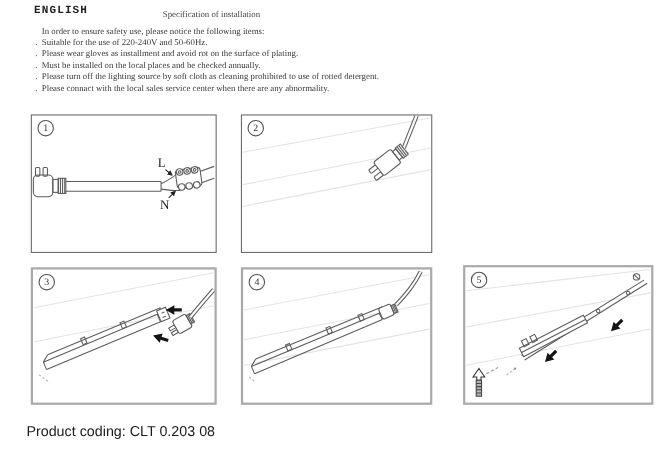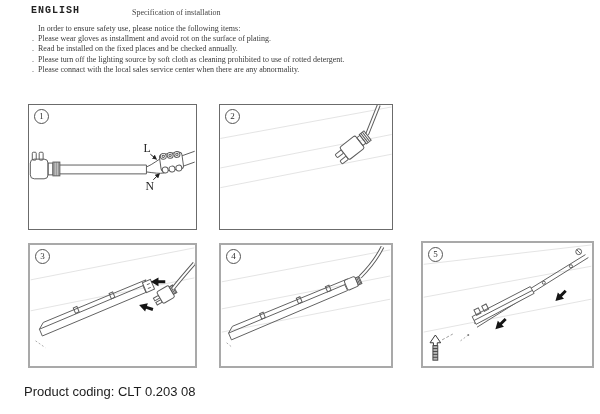--- a/index.html
+++ b/index.html
@@ -9,21 +9,21 @@
   }
   .page { position:absolute; inset:0;margin-left:24px; }
 
   
   .lang {
     position:absolute; left:7px; top:5px;
     font-family:"Liberation Mono", monospace; font-weight:bold;
     font-size:10px; letter-spacing:1px; color:#222;
   }
   .doc-title {
-    position:absolute; left:108px; top:8px;
+    position:absolute; left:124px; top:8px;
     font-size:8px; color:#444;font-family:Liberation Serif, serif;
   }
   .intro {
     position:absolute; left:14px; top:24px; font-size:8px; color:#3a3a3a;
   }
   .safety-list {
     position:absolute; left:8px; top:34px; margin:0; padding:0; list-style:none;
   }
   .safety-list li { font-size:8px; line-height:10.4px; color:#3a3a3a; white-space:nowrap; }
   .safety-list .b { display:inline-block; width:6px; color:#3a3a3a; }
@@ -58,22 +58,23 @@
 </head>
 <body>
 
 <div class="page">
 
   <div class="lang">ENGLISH</div>
   <div class="doc-title">Specification of installation</div>
   <div class="intro">In order to ensure safety use, please notice the following items:</div>
 
   <ul class="safety-list">
+    <li><span class="b">.</span><span>Suitable for the use of 220-240V and 50-60Hz.</span></li>
     <li><span class="b">.</span><span>Please wear gloves as installment and avoid rot on the surface of plating.</span></li>
-    <li><span class="b">.</span><span>Read be installed on the fixed places and be checked annually.</span></li>
+    <li><span class="b">.</span><span>Must be installed on the local places and be checked annually.</span></li>
     <li><span class="b">.</span><span>Please turn off the lighting source by soft cloth as cleaning prohibited to use of rotted detergent.</span></li>
     <li><span class="b">.</span><span>Please connact with the local sales service center when there are any abnormality.</span></li>
   </ul>
 
   <div class="panel p-top" id="panel1">
     <span class="num">1</span>
     <svg viewBox="0 0 169 126">
       <defs>
         <marker id="ah" viewBox="0 0 10 10" refX="8" refY="5" markerWidth="5" markerHeight="5" orient="auto-start-reverse">
           <path d="M0 0 L10 5 L0 10 z" fill="#222"></path>

